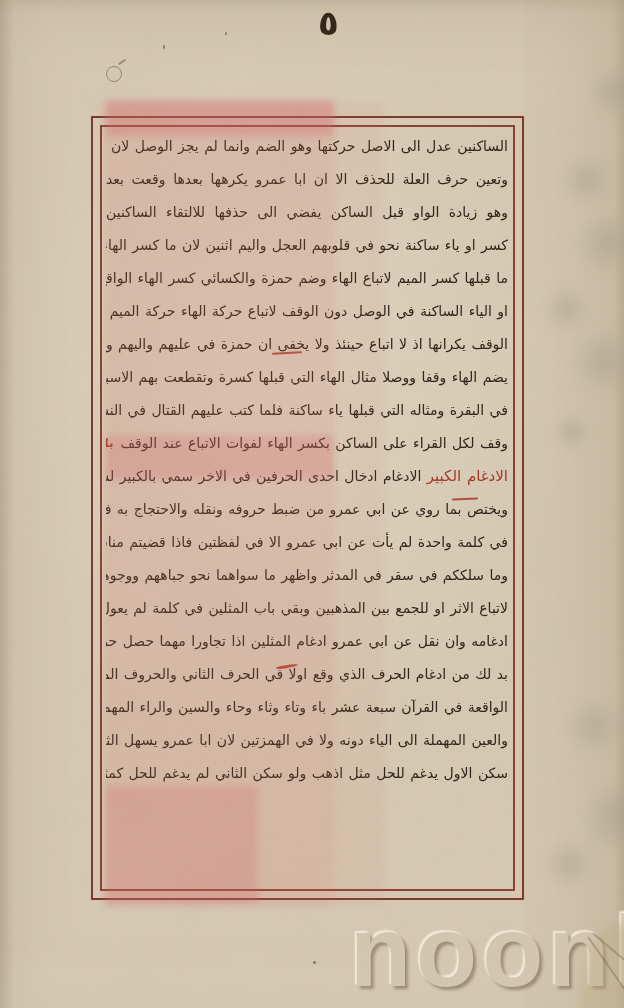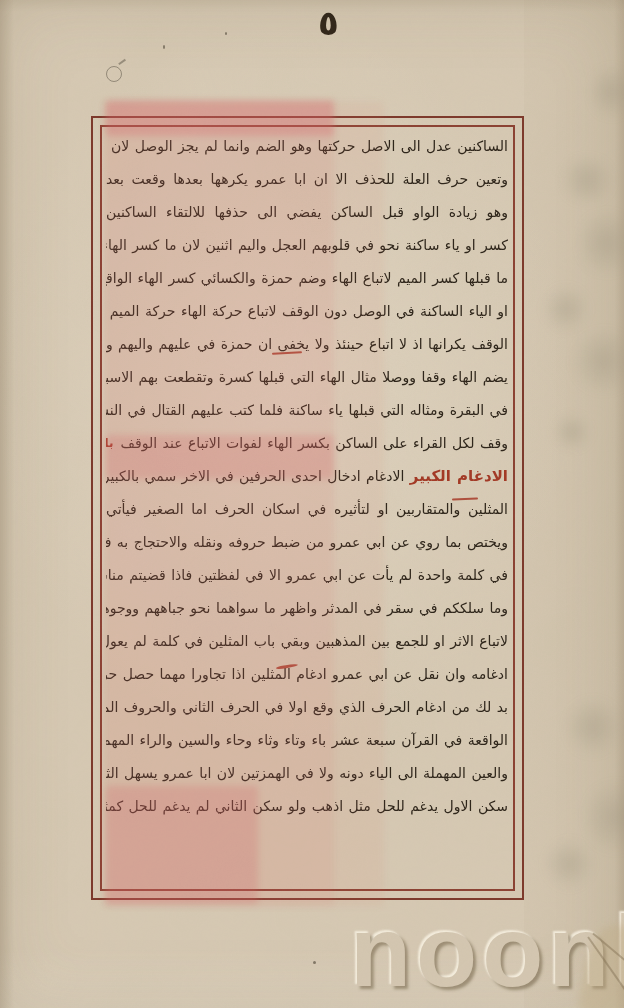--- a/index.html
+++ b/index.html
@@ -41,21 +41,21 @@
     direction:rtl; color:#2f261b;
   }
   .line{
     height:33px; line-height:33px; font-size:14px; overflow:hidden;
     text-align:justify; text-align-last:justify; white-space:nowrap;
     word-spacing:1px;
   }
   .line-bab{display:flex;align-items:center;gap:7px;text-align:right;text-align-last:right;}
   .line-bab .blacktxt{flex:0 0 auto;}
   .red{color:#a43a26;}
-  .heading{font-weight:bold;font-size:15px;}
+  .heading{font-weight:normal;font-size:15px;}
   .bab-word{flex:0 0 auto;font-weight:bold;font-size:12px;}
   .red-rule{flex:1 1 auto;height:3px;background:#a03a28;border-radius:2px;margin-top:4px;opacity:.85;}
   
   .redmark{position:absolute;z-index:4;background:#a83a28;border-radius:2px;opacity:.85;}
   .rm1{left:272px;top:352px;width:30px;height:2px;transform:rotate(-3deg);}
   .rm2{left:452px;top:498px;width:26px;height:2px;transform:rotate(-2deg);}
   .rm3{left:276px;top:665px;width:22px;height:3px;transform:rotate(-10deg);border-radius:40% 60% 50% 50%;}
   
   .folio{position:absolute;z-index:3;left:318px;top:6px;
     font-size:34px;font-weight:bold;color:#33281b;
@@ -127,21 +127,20 @@
     <div class="line">في البقرة ومثاله التي قبلها ياء ساكنة فلما كتب عليهم القتال في النساء</div>
     <div class="line line-bab">
       <span class="blacktxt">وقف لكل القراء على الساكن بكسر الهاء لفوات الاتباع عند الوقف</span>
       <span class="red bab-word">باب</span>
       <span class="red-rule"></span>
     </div>
     <div class="line">
       <span class="red heading">الادغام الكبير</span>
       <span>الادغام ادخال احدى الحرفين في الاخر سمي بالكبير لشموله</span>
     </div>
-    <div class="line">المثلين والمتقاربين او لتأثيره في اسكان الحرف اما الصغير فيأتي</div>
     <div class="line">ويختص بما روي عن ابي عمرو من ضبط حروفه ونقله والاحتجاج به فالادغام</div>
     <div class="line">في كلمة واحدة لم يأت عن ابي عمرو الا في لفظتين فاذا قضيتم مناسككم في البقرة</div>
     <div class="line">وما سلككم في سقر في المدثر واظهر ما سواهما نحو جباههم ووجوههم</div>
     <div class="line">لاتباع الاثر او للجمع بين المذهبين وبقي باب المثلين في كلمة لم يعول على</div>
     <div class="line">ادغامه وان نقل عن ابي عمرو ادغام المثلين اذا تجاورا مهما حصل حرفان</div>
     <div class="line">بد لك من ادغام الحرف الذي وقع اولا في الحرف الثاني والحروف المماثلة</div>
     <div class="line">الواقعة في القرآن سبعة عشر باء وتاء وثاء وحاء والسين والراء المهملة</div>
     <div class="line">والعين المهملة الى الياء دونه ولا في الهمزتين لان ابا عمرو يسهل الثانية</div>
     <div class="line">سكن الاول يدغم للحل مثل اذهب ولو سكن الثاني لم يدغم للحل كمثل العنكبوت</div>
   </div>

